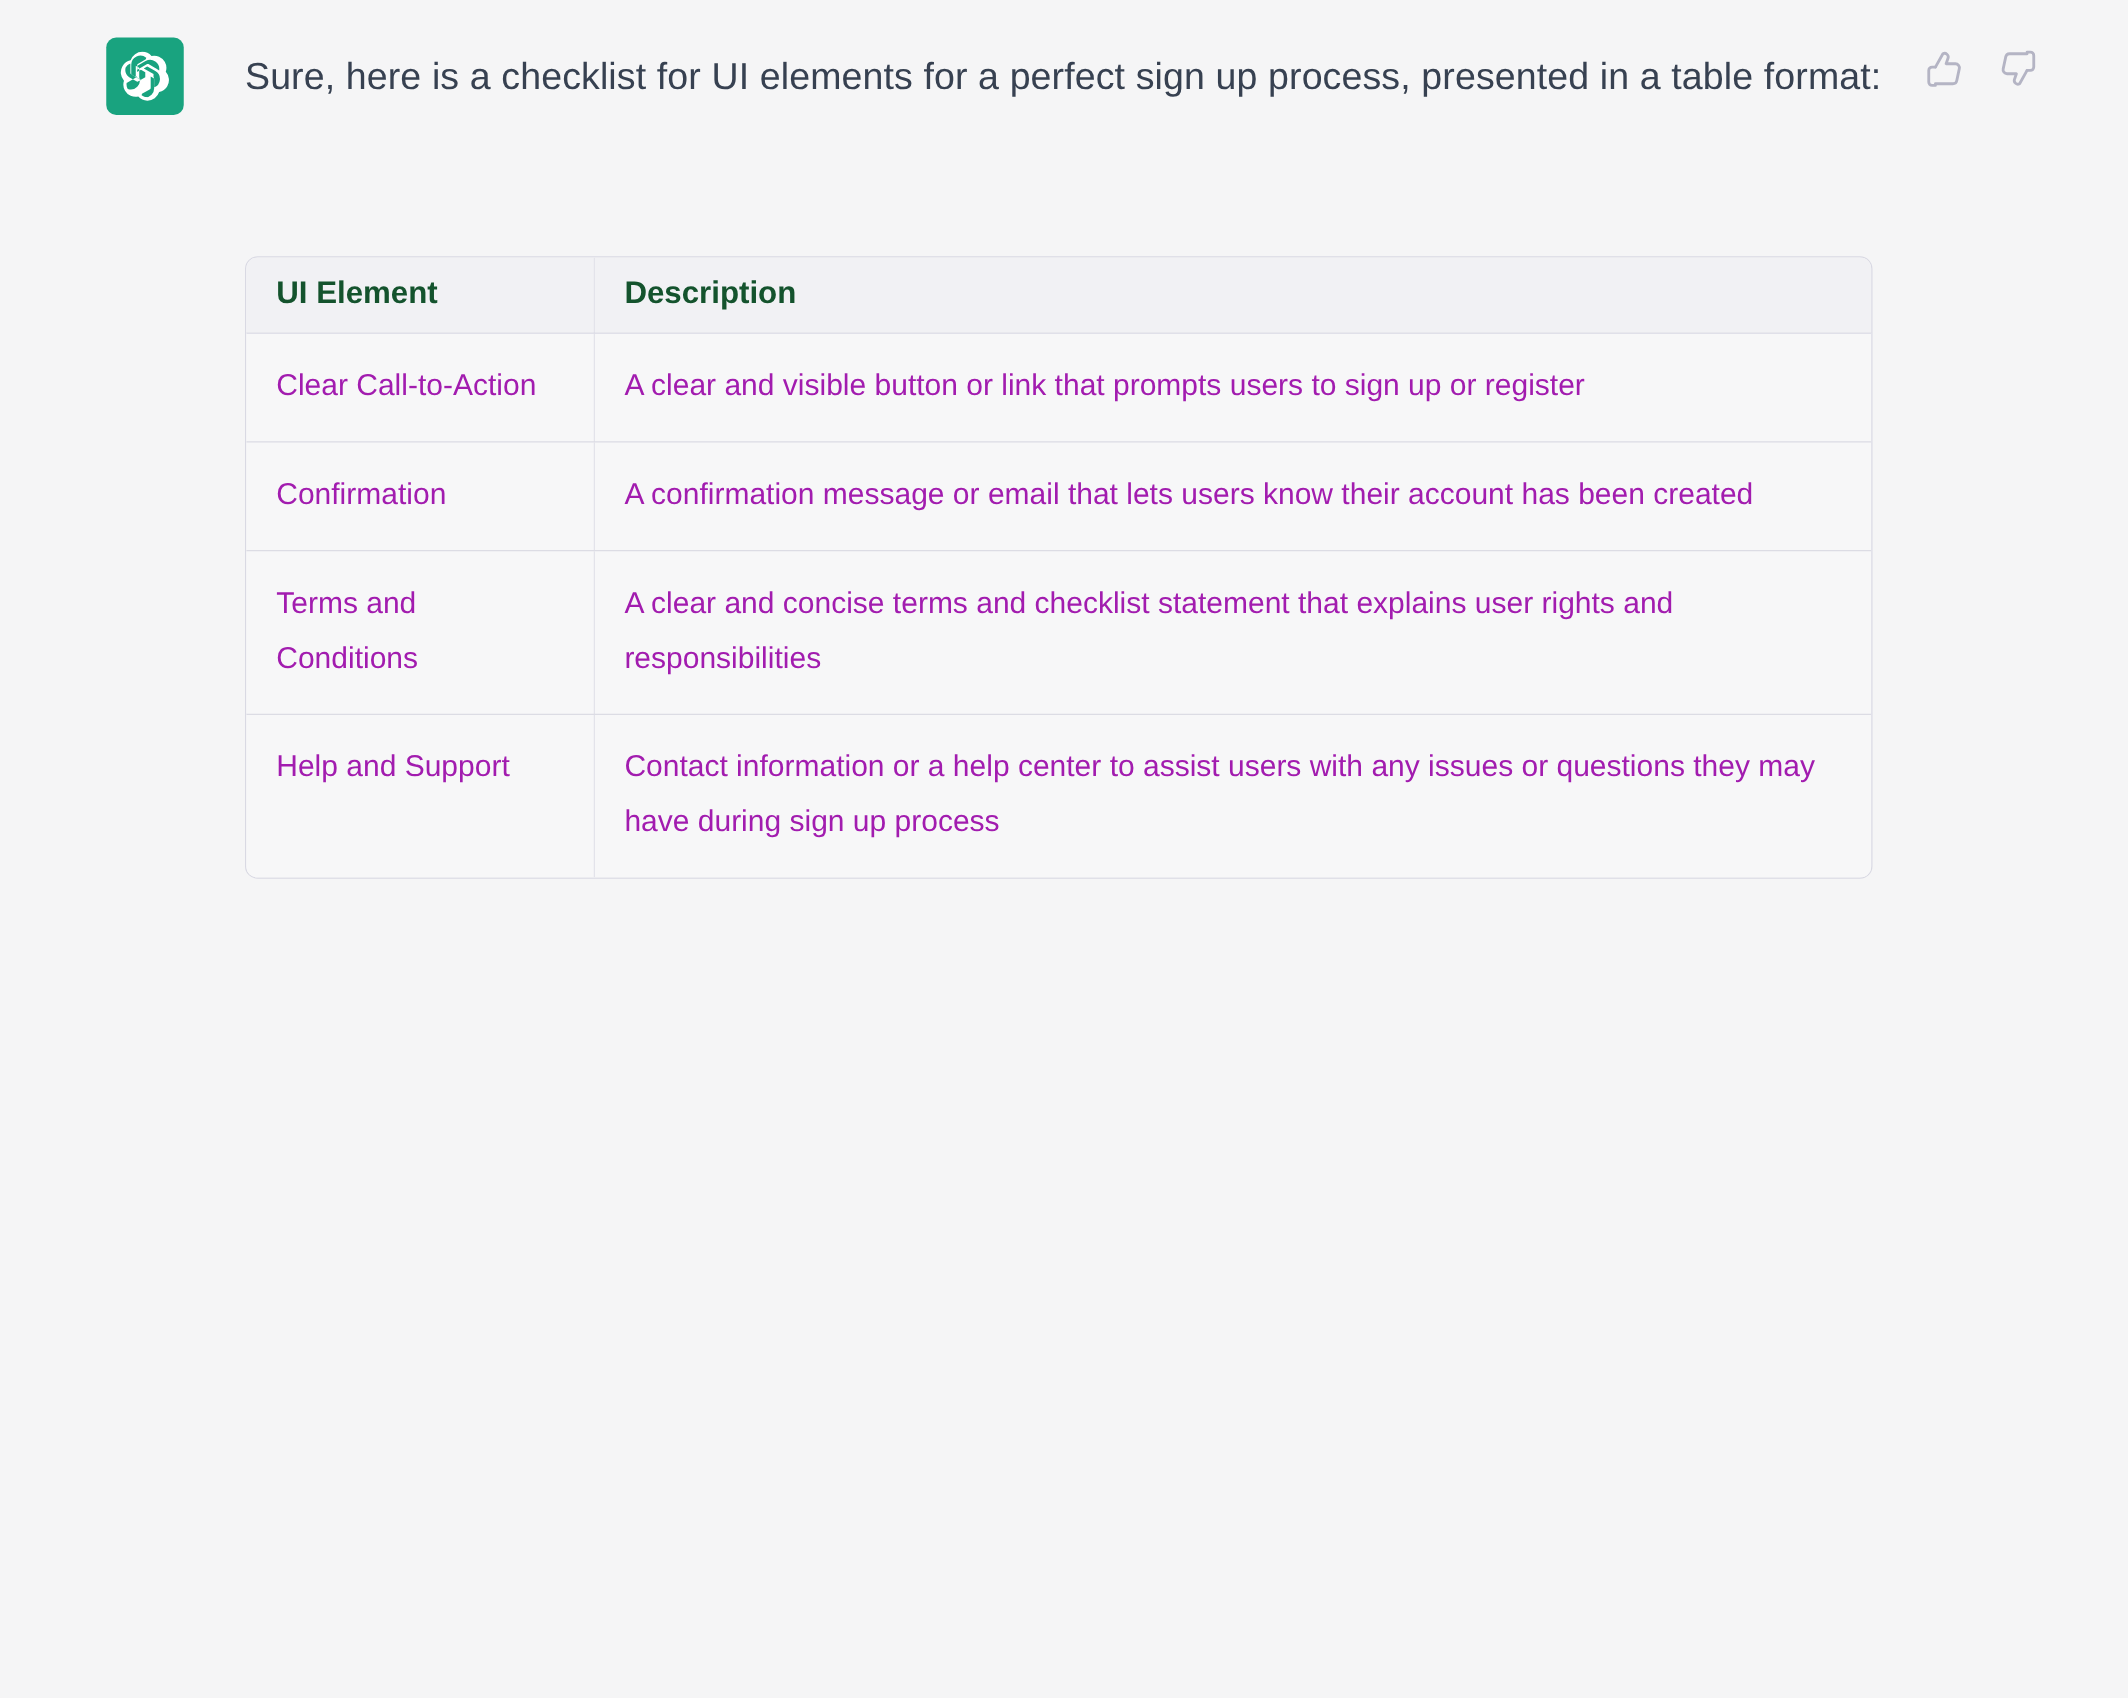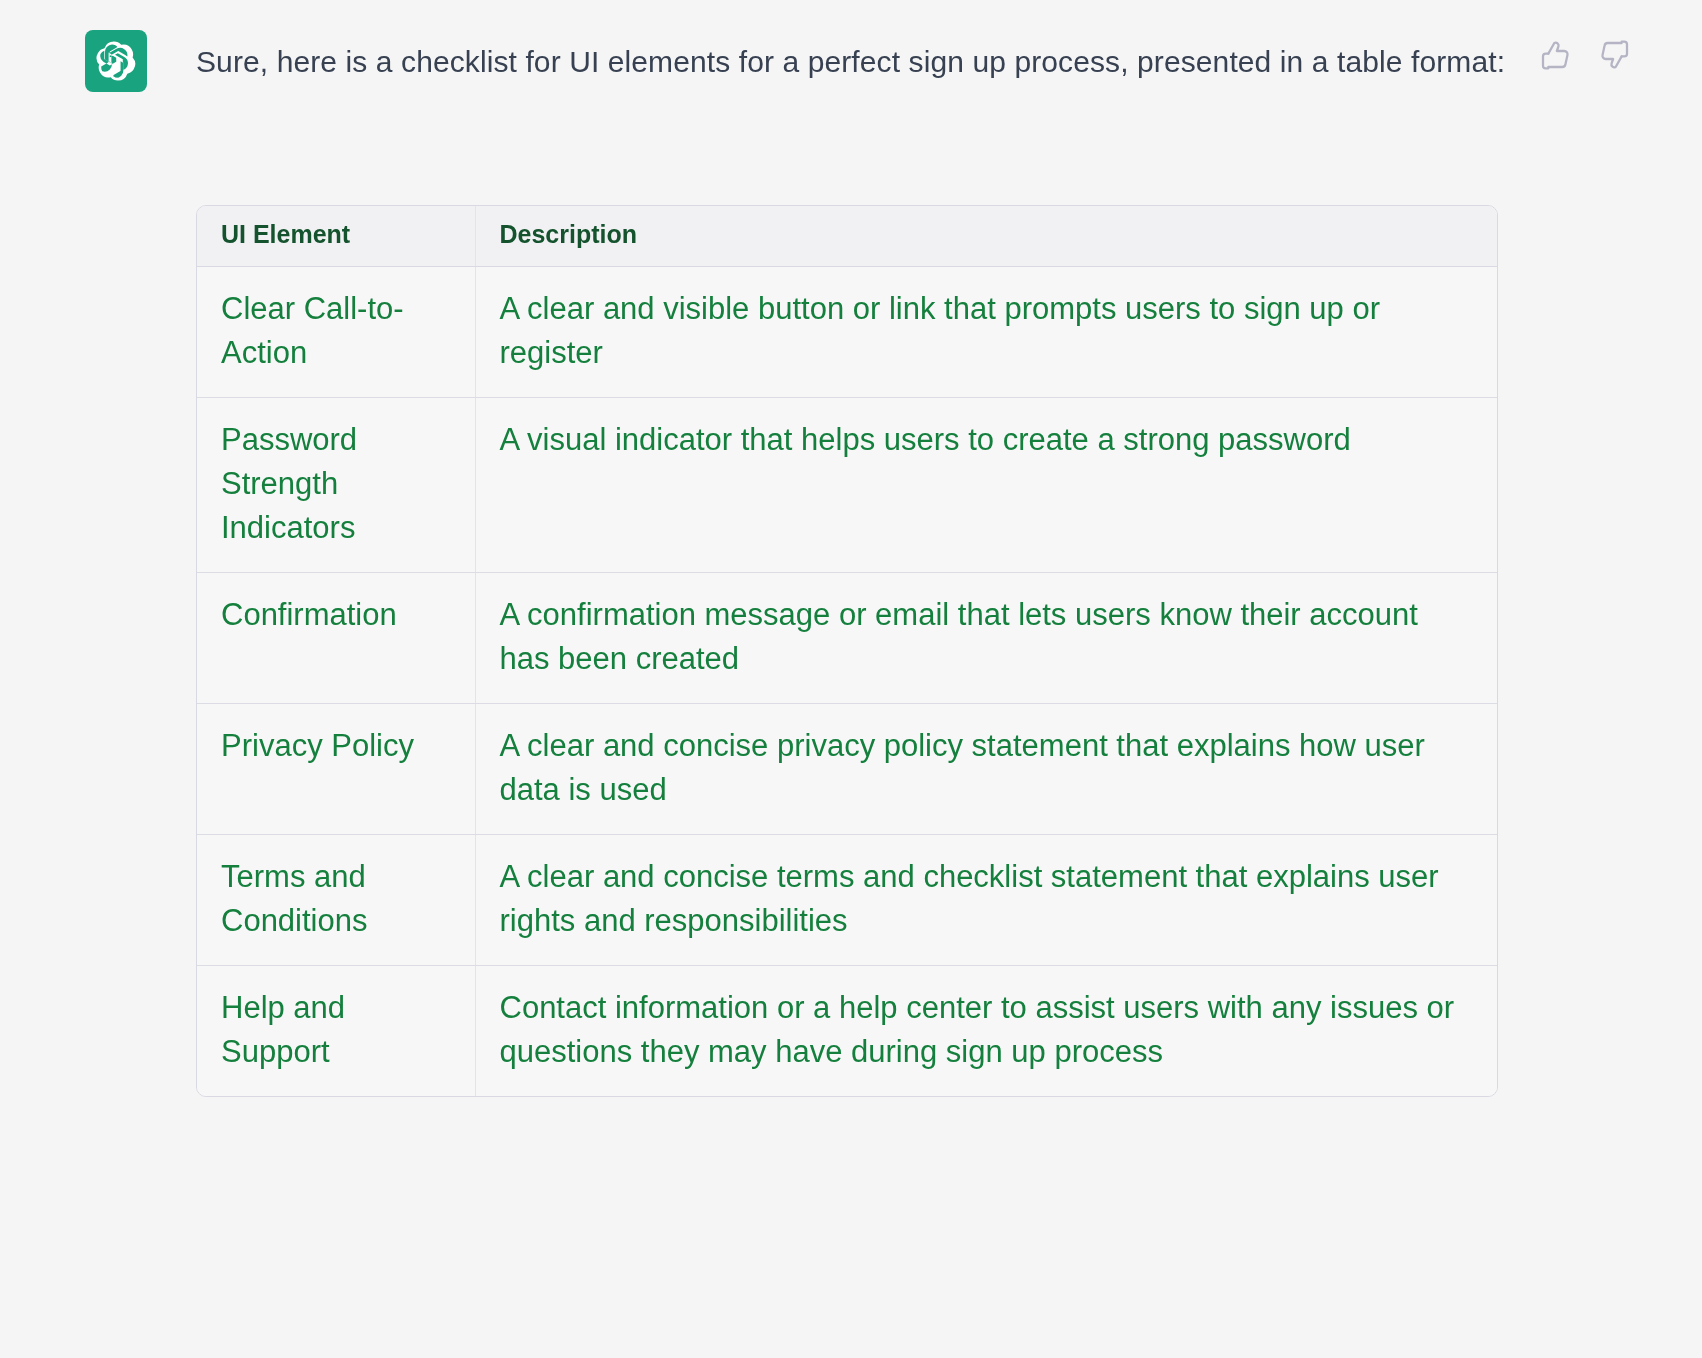--- a/index.html
+++ b/index.html
@@ -103,23 +103,23 @@
     color: #14532d;
     padding: 14px 24px 16px 24px;
     height: 60px;
     vertical-align: middle;
     border-bottom: 1px solid #d9d9e3;
     border-right: 1px solid #e3e3ea;
   }
   table.md-table thead th:last-child { border-right: none; }
 
   table.md-table tbody td {
-    font-size: 31px;
+    font-size: 24px;
     line-height: 44px;
-    color: #15803d;
+    color: #a21caf;
     padding: 20px 24px 22px 24px;
     vertical-align: top;
     border-bottom: 1px solid #dcdce4;
     border-right: 1px solid #e3e3ea;
     background: #f7f7f8;
   }
   table.md-table tbody td:last-child { border-right: none; }
   table.md-table tbody tr:last-child td { border-bottom: none; }
 
   td.cell-name { padding-right: 12px; }
@@ -172,30 +172,22 @@
           <th>UI Element</th>
           <th>Description</th>
         </tr>
       </thead>
       <tbody id="table-body">
           <tr>
             <td class="cell-name">Clear Call-to-Action</td>
             <td class="cell-desc">A clear and visible button or link that prompts users to sign up or register</td>
           </tr>
           <tr>
-            <td class="cell-name">Password Strength Indicators</td>
-            <td class="cell-desc">A visual indicator that helps users to create a strong password</td>
-          </tr>
-          <tr>
             <td class="cell-name">Confirmation</td>
             <td class="cell-desc">A confirmation message or email that lets users know their account has been created</td>
-          </tr>
-          <tr>
-            <td class="cell-name">Privacy Policy</td>
-            <td class="cell-desc">A clear and concise privacy policy statement that explains how user data is used</td>
           </tr>
           <tr>
             <td class="cell-name">Terms and Conditions</td>
             <td class="cell-desc">A clear and concise terms and checklist statement that explains user rights and responsibilities</td>
           </tr>
           <tr>
             <td class="cell-name">Help and Support</td>
             <td class="cell-desc">Contact information or a help center to assist users with any issues or questions they may have during sign up process</td>
           </tr>
         </tbody>

